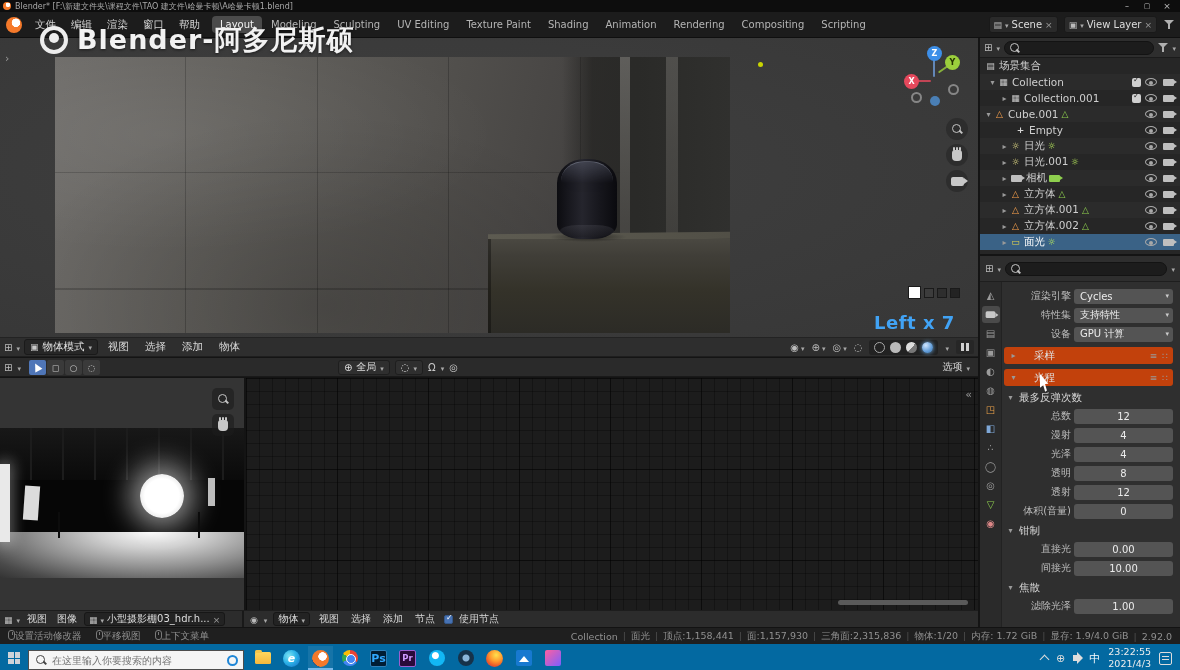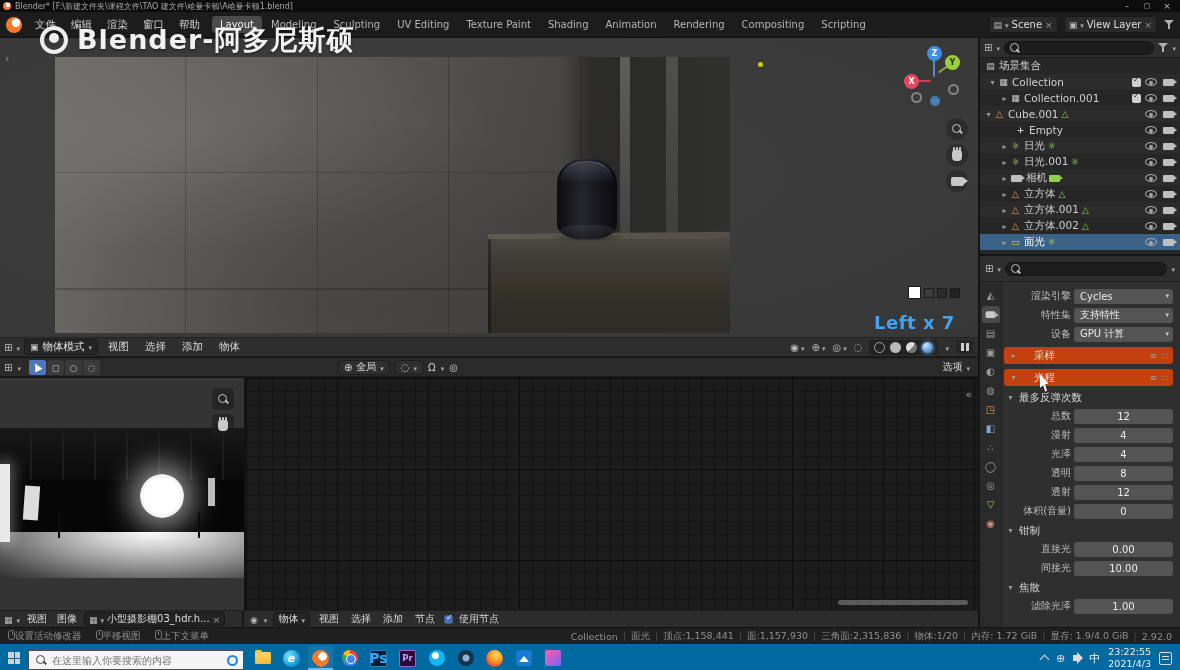--- a/index.html
+++ b/index.html
@@ -282,21 +282,21 @@
 .a-edge{width:17px;height:17px;border-radius:50%;display:flex;align-items:center;justify-content:center;
   background:radial-gradient(circle at 35% 35%,#7ee3f2,#2db3e8 45%,#1268c3);color:#fff;font-weight:bold;font-size:11px;font-style:italic}
 .a-edge::before{content:"e"}
 .a-blender{width:17px;height:17px;border-radius:50%;
   background:radial-gradient(circle at 62% 38%,#fff 0 4px,#f5792a 4.5px 70%,#265787 72%)}
 .a-chrome{width:16px;height:16px;border-radius:50%;position:relative;
   background:conic-gradient(#ea4335 0 120deg,#4285f4 0 240deg,#34a853 0 300deg,#fbbc05 0)}
 .a-chrome::before{content:"";position:absolute;left:4px;top:4px;width:8px;height:8px;border-radius:50%;
   background:#4285f4;border:1.5px solid #fff}
 .a-ps{width:17px;height:17px;background:#001d34;border:1px solid #2f7fb8;border-radius:2px;color:#31a8ff;
-  font-size:14px;font-weight:bold;display:flex;align-items:center;justify-content:center}
+  font-size:11px;font-weight:bold;display:flex;align-items:center;justify-content:center}
 .a-pr{width:17px;height:17px;background:#2a0a3a;border:1px solid #9a5fd0;border-radius:2px;color:#cf9bff;
   font-size:8.5px;font-weight:bold;display:flex;align-items:center;justify-content:center}
 .a-qq{width:16px;height:16px;border-radius:50%;background:radial-gradient(circle at 40% 35%,#fff 0 3px,#12b7f5 4px)}
 .a-dark{width:16px;height:16px;border-radius:50%;background:radial-gradient(circle at 50% 50%,#8ab4d8 0 3px,#16324a 4px)}
 .a-ff{width:17px;height:17px;border-radius:50%;background:radial-gradient(circle at 60% 30%,#ffe14d,#ff9a2e 40%,#e8562a 70%,#b5288a)}
 .a-photos{width:16px;height:16px;background:#1779d0;border-radius:2px;position:relative}
 .a-photos::before{content:"";position:absolute;left:3px;top:6px;border-left:5px solid transparent;
   border-right:5px solid transparent;border-bottom:6px solid #fff}
 .a-media{width:16px;height:16px;border-radius:2px;background:linear-gradient(135deg,#ff5fa0,#7a5fff)}
 .tb-tray{margin-left:auto;display:flex;align-items:center;gap:8px;padding-right:6px;color:#e4e4e4;font-size:10px}

